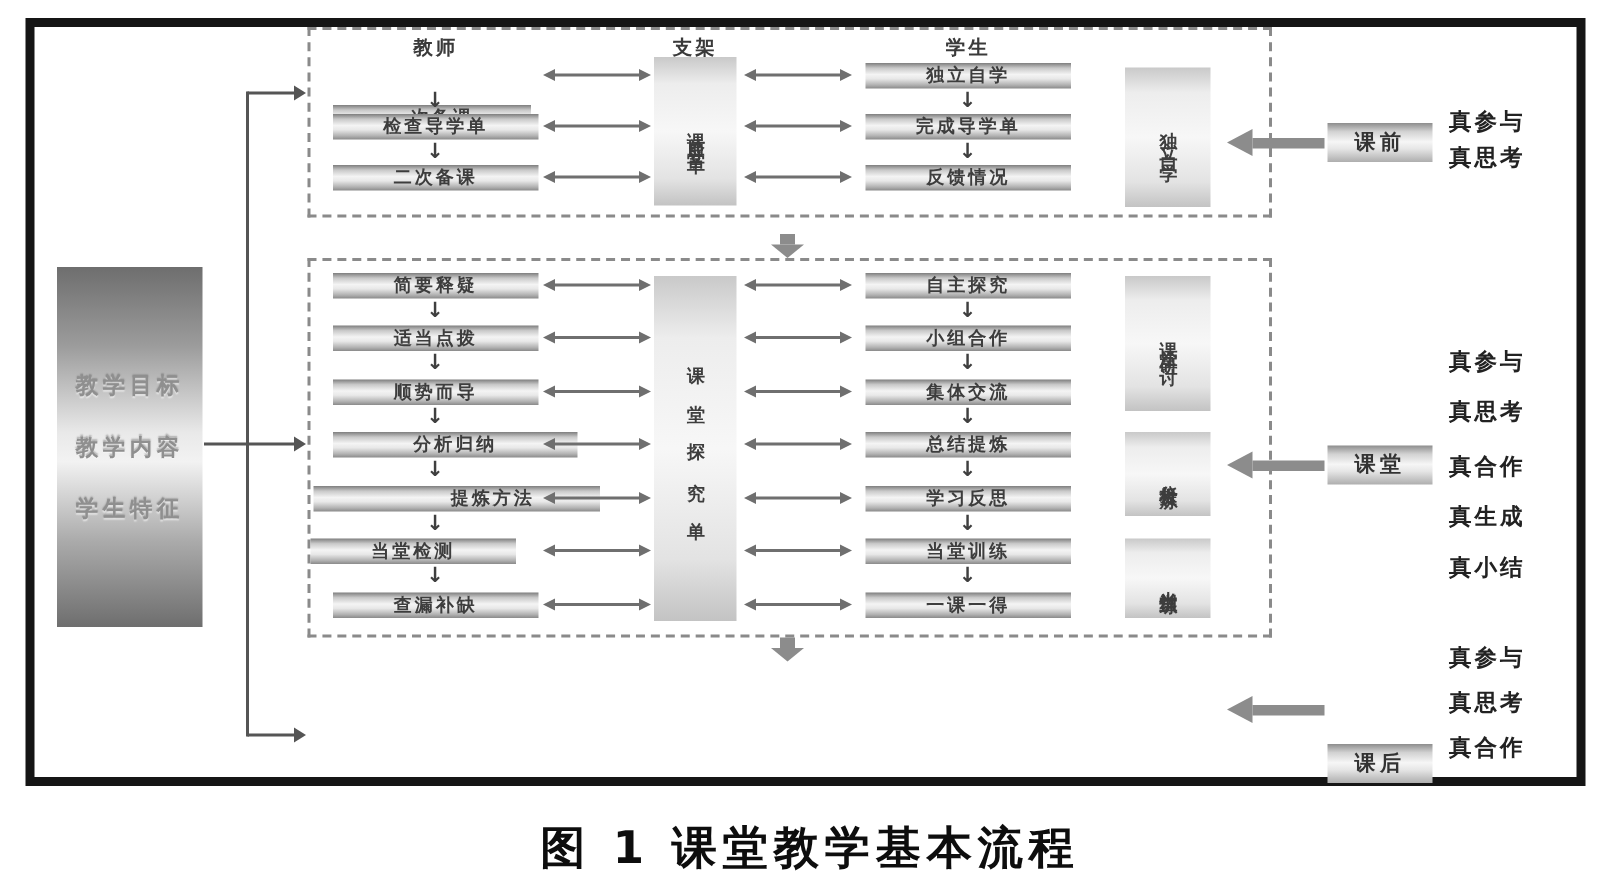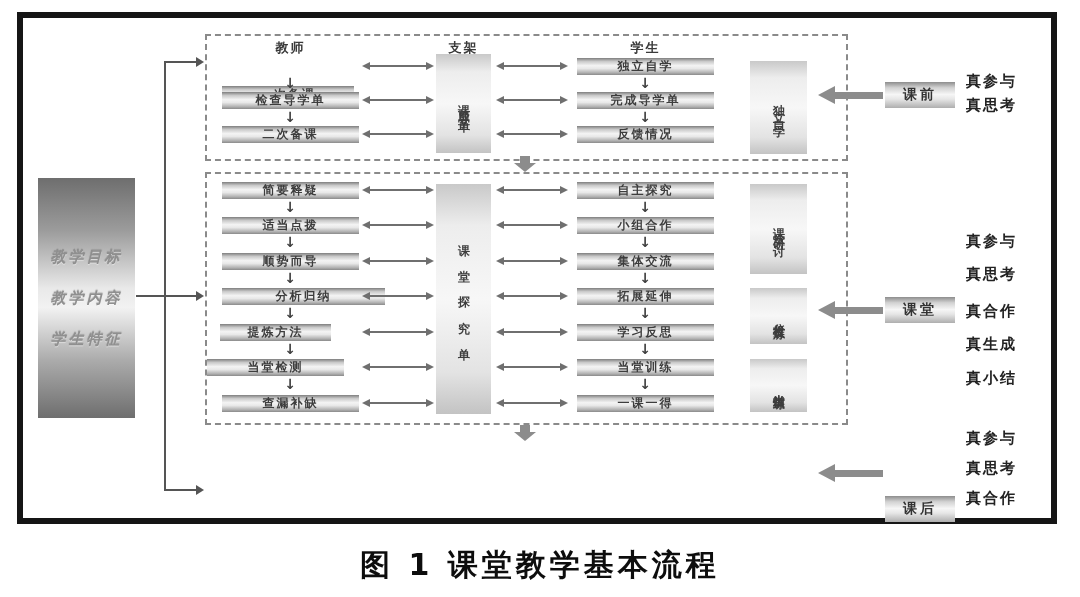--- a/index.html
+++ b/index.html
@@ -5,21 +5,21 @@
   html,body{margin:0;padding:0;background:#fff;}
   .canvas{position:relative;width:1080px;height:597px;background:#fff;overflow:hidden;
           font-family:"DejaVu Sans","Liberation Sans",sans-serif;}
   .frame{position:absolute;left:17px;top:12px;width:1040px;height:512px;
          border:6px solid #151515;box-sizing:border-box;background:#fff;}
   
   .leftpanel{position:absolute;left:38px;top:178px;width:97px;height:240px;
              background:linear-gradient(180deg,#6e6e6e 0%,#9c9c9c 22%,#e9e9e9 46%,#f2f2f2 54%,#ababab 76%,#6e6e6e 100%);
              display:flex;flex-direction:column;align-items:center;justify-content:center;gap:22px;}
   .leftpanel span{font-size:15px;font-weight:bold;color:#8f8f8f;letter-spacing:3px;
-                  text-shadow:0 1px 1px rgba(255,255,255,.55),0 -1px 1px rgba(0,0,0,.25);font-style:italic;}
+                  text-shadow:0 1px 1px rgba(255,255,255,.55),0 -1px 1px rgba(0,0,0,.25);}
   
   .section{position:absolute;left:205px;width:643px;border:2px dashed #8a8a8a;box-sizing:border-box;}
   .hdr{position:absolute;font-size:13px;font-weight:bold;color:#3a3a3a;text-align:center;letter-spacing:2px;}
   
   .mbox{position:absolute;height:17px;
         background:linear-gradient(180deg,#7e7e7e 0%,#c9c9c9 20%,#f4f4f4 45%,#e8e8e8 62%,#b2b2b2 86%,#8a8a8a 100%);
         display:flex;align-items:center;justify-content:center;
         font-size:12px;font-weight:bold;color:#3d3d3d;letter-spacing:2px;}
   
   .vbox{position:absolute;
@@ -67,21 +67,21 @@
   </div>
 
   <div class="cline" style="left:164px;top:61px;width:2px;height:430px;"></div>
   <div class="cline" style="left:165px;top:61px;width:32px;height:2px;"></div>
   <div class="cline" style="left:136px;top:295px;width:61px;height:2px;"></div>
   <div class="cline" style="left:165px;top:489px;width:32px;height:2px;"></div>
   <div class="chead" style="left:196px;top:57px;"></div>
   <div class="chead" style="left:196px;top:291px;"></div>
   <div class="chead" style="left:196px;top:485px;"></div>
 
-  <div class="section" style="top:34px;height:127px;text-decoration:underline;">
+  <div class="section" style="top:18px;height:127px;text-decoration:underline;">
     <div class="hdr" style="left:15px;width:137px;top:3px;">教师</div>
     <div class="hdr" style="left:229px;width:55px;top:3px;">支架</div>
     <div class="hdr" style="left:370px;width:137px;top:3px;">学生</div>
 
     <div class="mbox" style="left:15px;top:22px;width:132px;margin-top:28px;">一次备课</div>
     <div class="dn" style="left:74px;top:40px;">↓</div>
     <div class="mbox" style="left:15px;top:56px;width:137px;">检查导学单</div>
     <div class="dn" style="left:74px;top:74px;">↓</div>
     <div class="mbox" style="left:15px;top:90px;width:137px;">二次备课</div>
 
@@ -109,21 +109,21 @@
 
   <div class="section" style="top:172px;height:253px;">
     <div class="mbox" style="left:15px;top:8px;width:137px;">简要释疑</div>
     <div class="dn" style="left:74px;top:26px;">↓</div>
     <div class="mbox" style="left:15px;top:43px;width:137px;">适当点拨</div>
     <div class="dn" style="left:74px;top:61px;">↓</div>
     <div class="mbox" style="left:15px;top:79px;width:137px;">顺势而导</div>
     <div class="dn" style="left:74px;top:97px;">↓</div>
     <div class="mbox" style="left:15px;top:114px;width:163px;">分析归纳</div>
     <div class="dn" style="left:74px;top:132px;">↓</div>
-    <div class="mbox" style="left:13px;top:150px;width:111px;">提炼方法</div>
+    <div class="mbox" style="left:2px;top:150px;width:143px;padding-left:48px;">提炼方法</div>
     <div class="dn" style="left:74px;top:168px;">↓</div>
     <div class="mbox" style="left:0;top:185px;width:137px;">当堂检测</div>
     <div class="dn" style="left:74px;top:203px;">↓</div>
     <div class="mbox" style="left:15px;top:221px;width:137px;">查漏补缺</div>
 
     <div class="darr" style="left:162px;top:15px;width:58px;"></div>
     <div class="darr" style="left:162px;top:50px;width:58px;"></div>
     <div class="darr" style="left:162px;top:86px;width:58px;"></div>
     <div class="darr" style="left:162px;top:121px;width:58px;"></div>
     <div class="darr" style="left:162px;top:157px;width:58px;"></div>
@@ -139,21 +139,21 @@
     <div class="darr" style="left:296px;top:157px;width:58px;"></div>
     <div class="darr" style="left:296px;top:192px;width:58px;"></div>
     <div class="darr" style="left:296px;top:228px;width:58px;"></div>
 
     <div class="mbox" style="left:370px;top:8px;width:137px;">自主探究</div>
     <div class="dn" style="left:429px;top:26px;">↓</div>
     <div class="mbox" style="left:370px;top:43px;width:137px;">小组合作</div>
     <div class="dn" style="left:429px;top:61px;">↓</div>
     <div class="mbox" style="left:370px;top:79px;width:137px;">集体交流</div>
     <div class="dn" style="left:429px;top:97px;">↓</div>
-    <div class="mbox" style="left:370px;top:114px;width:137px;">拓展延伸</div>
+    <div class="mbox" style="left:370px;top:114px;width:137px;">总结提炼</div>
     <div class="dn" style="left:429px;top:132px;">↓</div>
     <div class="mbox" style="left:370px;top:150px;width:137px;">学习反思</div>
     <div class="dn" style="left:429px;top:168px;">↓</div>
     <div class="mbox" style="left:370px;top:185px;width:137px;">当堂训练</div>
     <div class="dn" style="left:429px;top:203px;">↓</div>
     <div class="mbox" style="left:370px;top:221px;width:137px;">一课一得</div>
 
     <div class="vbox" style="left:543px;top:10px;width:57px;height:90px;letter-spacing:6px;">课堂研讨</div>
     <div class="vbox" style="left:543px;top:114px;width:57px;height:56px;letter-spacing:1px;">分析提炼</div>
     <div class="vbox" style="left:543px;top:185px;width:57px;height:53px;letter-spacing:1px;">当堂训练</div>

